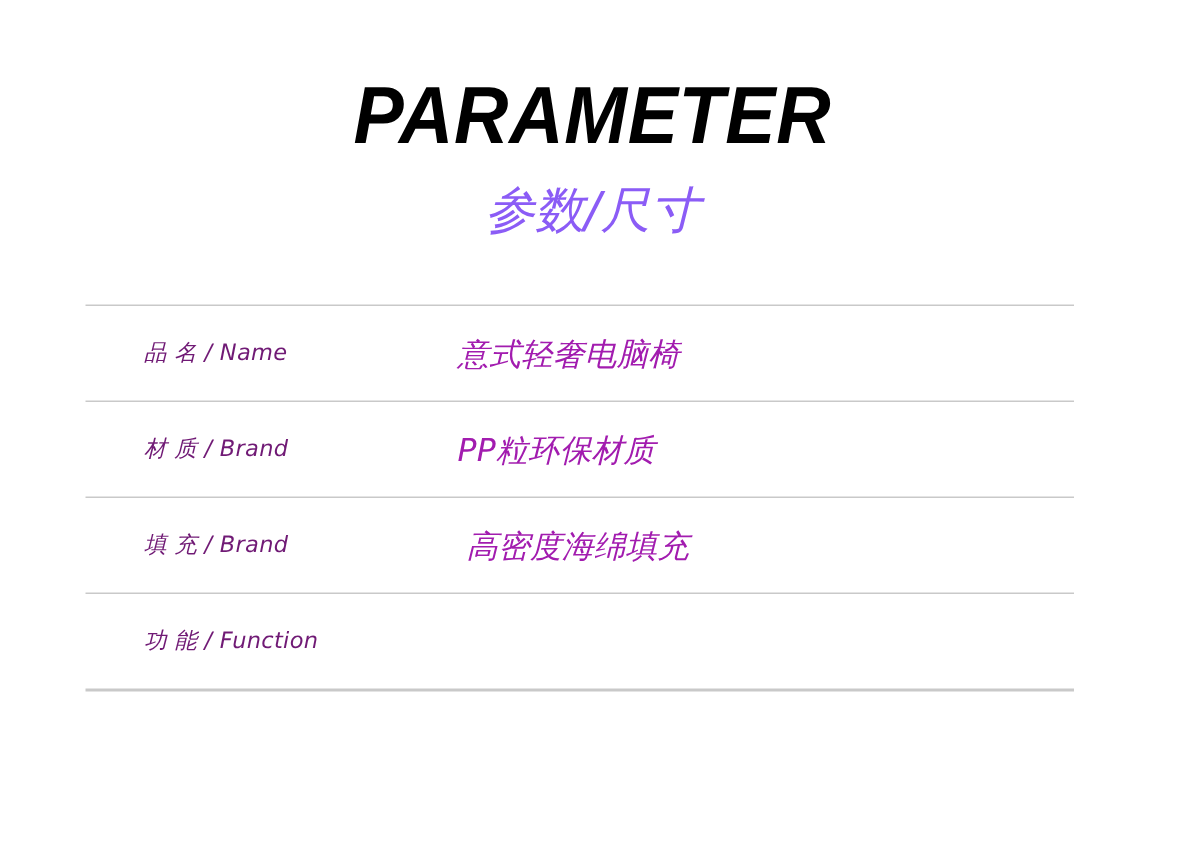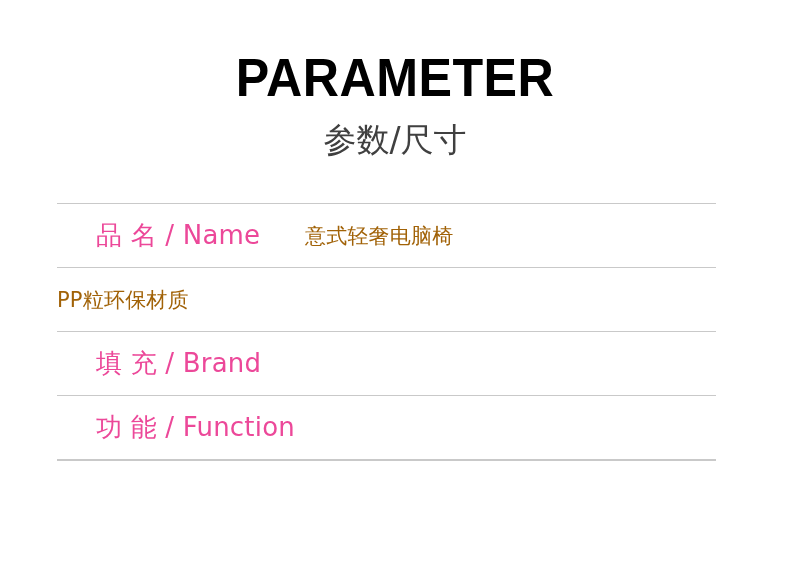--- a/index.html
+++ b/index.html
@@ -11,20 +11,21 @@
     height: 568px;
     background: #ffffff;
     font-family: "Liberation Sans", "DejaVu Sans", sans-serif;
     overflow: hidden;
   }
   .page {
     position: relative;
     width: 778px;
     height: 568px;
     background: #ffffff;
+    font-style: italic;
   }
 
   
   .header {
     position: absolute;
     top: 48px;
     left: 0;
     width: 790px;
     text-align: center;
   }
@@ -36,21 +37,21 @@
     color: #000000;
     line-height: 58px;
     margin: 0;
     transform: scaleX(0.93);
     transform-origin: center center;
   }
   .subtitle {
     font-family: "DejaVu Sans", "Liberation Sans", sans-serif;
     font-size: 33px;
     font-weight: 400;
-    color: #404040;
+    color: #8b5cf6;
     line-height: 40px;
     margin: 0;
     padding-top: 14px;
     letter-spacing: 0px;
   }
 
   
   .spec-table {
     position: absolute;
     top: 203px;
@@ -66,32 +67,32 @@
     display: flex;
     align-items: center;
     height: 63px;
     box-sizing: border-box;
   }
   .spec-row .label {
     width: 248px;
     padding-left: 39px;
     box-sizing: border-box;
     font-family: "DejaVu Sans", "Liberation Sans", sans-serif;
-    font-size: 26px;
+    font-size: 15px;
     font-weight: 400;
-    color: #ec4899;
+    color: #701a75;
     white-space: nowrap;
     letter-spacing: 0.2px;
   }
   .spec-row .value {
     flex: 1;
     font-family: "DejaVu Sans", "Liberation Sans", sans-serif;
     font-size: 21px;
     font-weight: 400;
-    color: #a16207;
+    color: #a21caf;
     white-space: nowrap;
     letter-spacing: 0.2px;
   }
   .spec-row.r1 .value { padding-left: 0px; }
   .spec-row.r2 .value { padding-left: 0px; }
   .spec-row.r3 .value { padding-left: 6px; }
   .spec-row.r4 .value { padding-left: 14px; }
   .spec-row.r5 .value { padding-left: 16px; }
 </style>
 </head>
@@ -109,27 +110,29 @@
     <div class="divider"></div>
 
     <div class="spec-row r1">
       <div class="label">品 名 / Name</div>
       <div class="value">意式轻奢电脑椅</div>
     </div>
 
     <div class="divider"></div>
 
     <div class="spec-row r2">
+      <div class="label">材 质 / Brand</div>
       <div class="value">PP粒环保材质</div>
     </div>
 
     <div class="divider"></div>
 
     <div class="spec-row r3">
       <div class="label">填 充 / Brand</div>
+      <div class="value">高密度海绵填充</div>
     </div>
 
     <div class="divider"></div>
 
     <div class="spec-row r4">
       <div class="label">功 能 / Function</div>
     </div>
 
     <div class="divider"></div>
 

